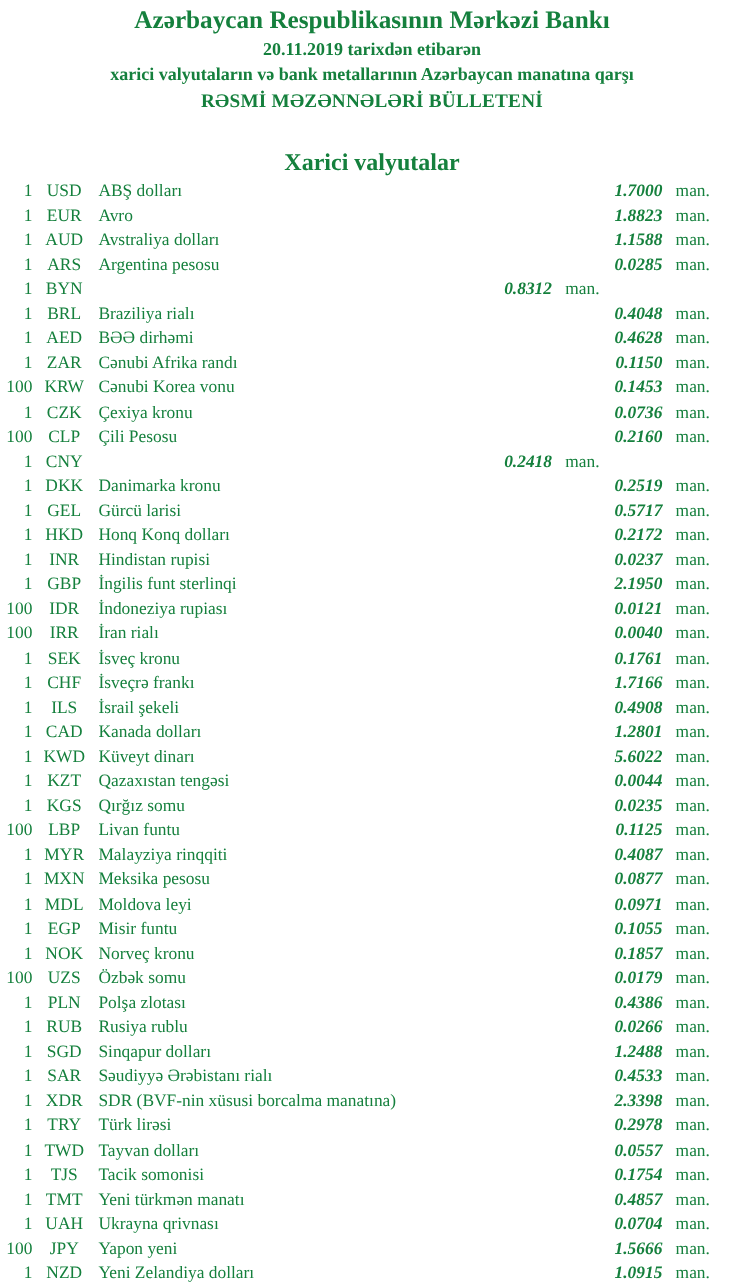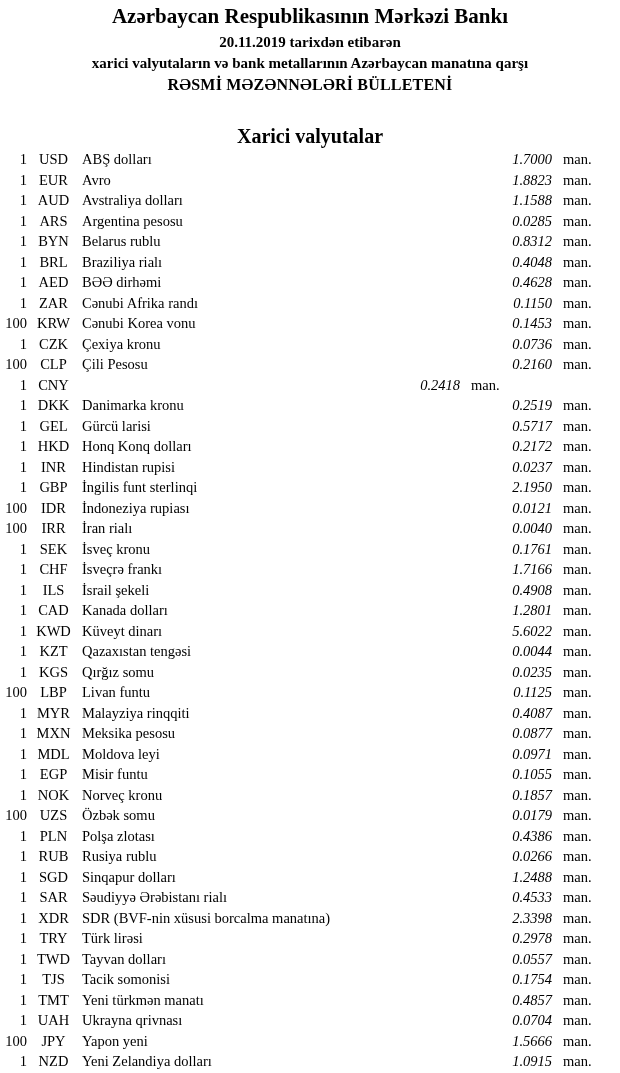--- a/index.html
+++ b/index.html
@@ -1,21 +1,21 @@
 <!DOCTYPE html>
 <html><head>
 <meta charset="utf-8">
 <style>
   html, body { margin: 0; padding: 0; background: #ffffff; }
   .page {
     position: relative;
     width: 620px;
     height: 1073px;
     background: #ffffff;
-    color: #000000;
+    color: #15803d;
     font-family: "Liberation Serif", serif;
     overflow: hidden;
   }
   .center-line {
     position: absolute;
     left: 0;
     width: 100%;
     text-align: center;
     font-weight: bold;
     white-space: nowrap;
@@ -34,21 +34,21 @@
   .row {
     display: grid;
     grid-template-columns: 27px 53px 1fr 92px 68px;
     height: 20.5px;
     line-height: 20.5px;
     font-size: 14.5px;
   }
   .cell-qty  { text-align: right; }
   .cell-code { text-align: center; }
   .cell-name { padding-left: 2px; white-space: nowrap; overflow: hidden; }
-  .cell-rate { text-align: right; font-weight: normal; font-style: italic; }
+  .cell-rate { text-align: right; font-weight: bold; font-style: italic; }
   .cell-unit { padding-left: 11px; }
 </style>
 </head>
 <body>
 
 <div class="page">
 
   <div class="center-line h-title">Azərbaycan Respublikasının Mərkəzi Bankı</div>
 
   <div class="center-line h-date">20.11.2019 tarixdən etibarən</div>
@@ -84,21 +84,20 @@
       <div class="row">
       <span class="cell-qty">1</span>
       <span class="cell-code">ARS</span>
       <span class="cell-name">Argentina pesosu</span>
       <span class="cell-rate">0.0285</span>
       <span class="cell-unit">man.</span>
     </div>
       <div class="row">
       <span class="cell-qty">1</span>
       <span class="cell-code">BYN</span>
-      <span class="cell-name">Belarus rublu</span>
       <span class="cell-rate">0.8312</span>
       <span class="cell-unit">man.</span>
     </div>
       <div class="row">
       <span class="cell-qty">1</span>
       <span class="cell-code">BRL</span>
       <span class="cell-name">Braziliya rialı</span>
       <span class="cell-rate">0.4048</span>
       <span class="cell-unit">man.</span>
     </div>

